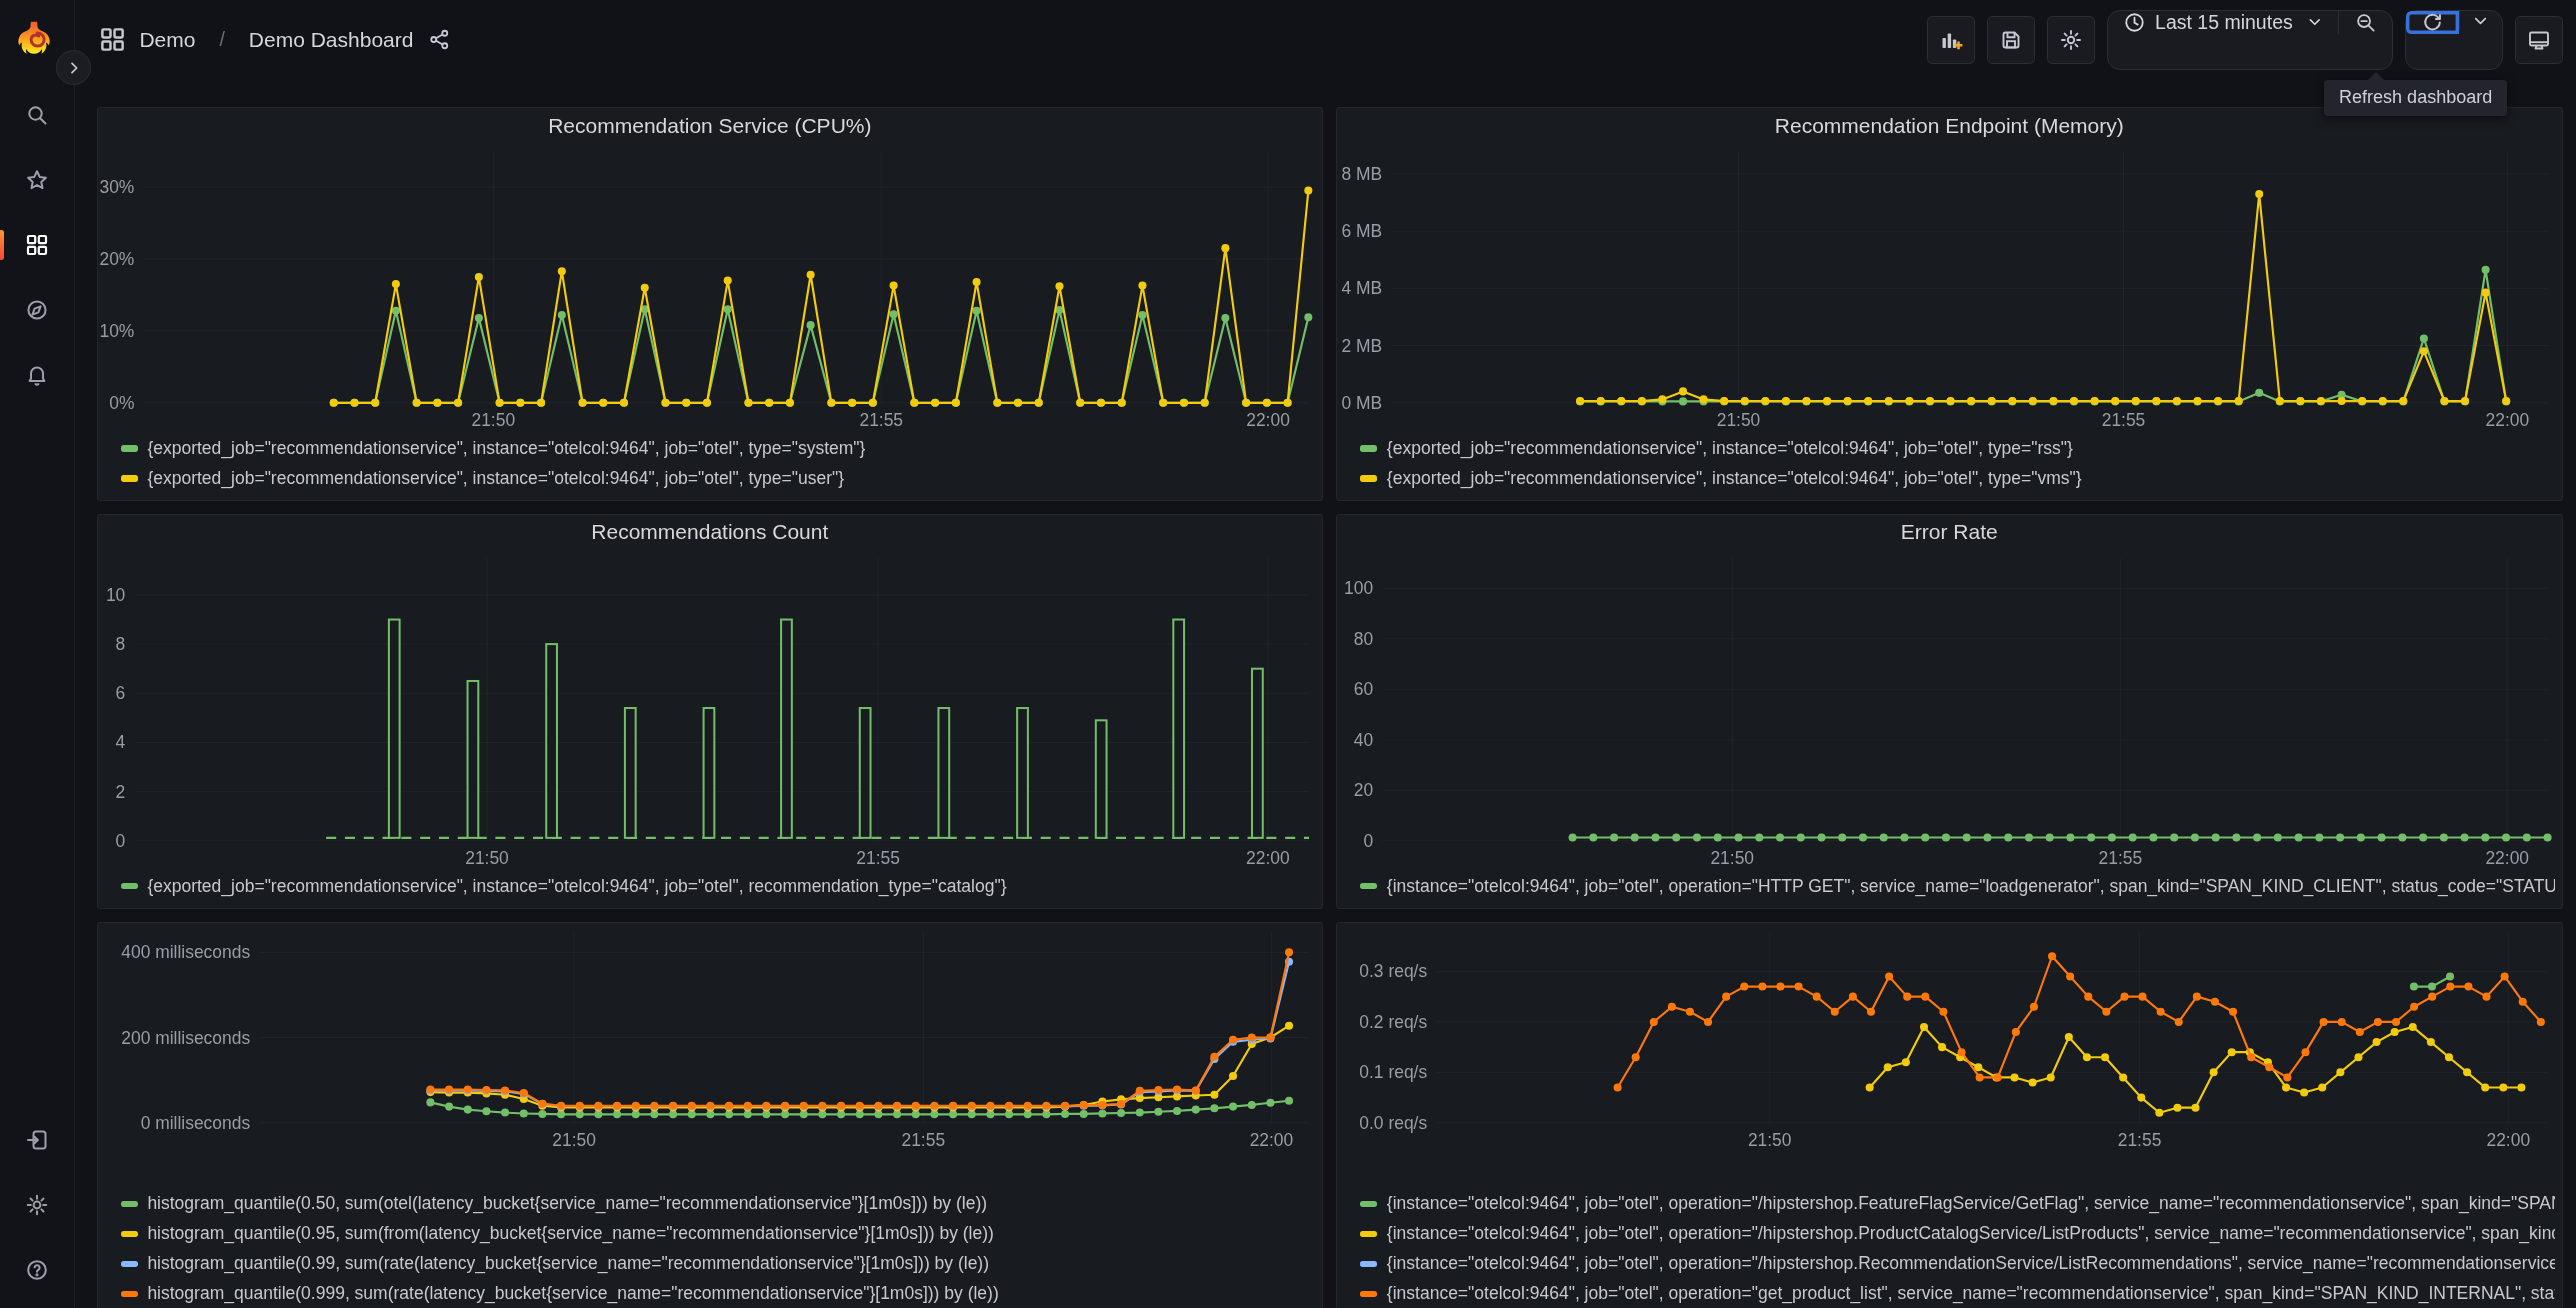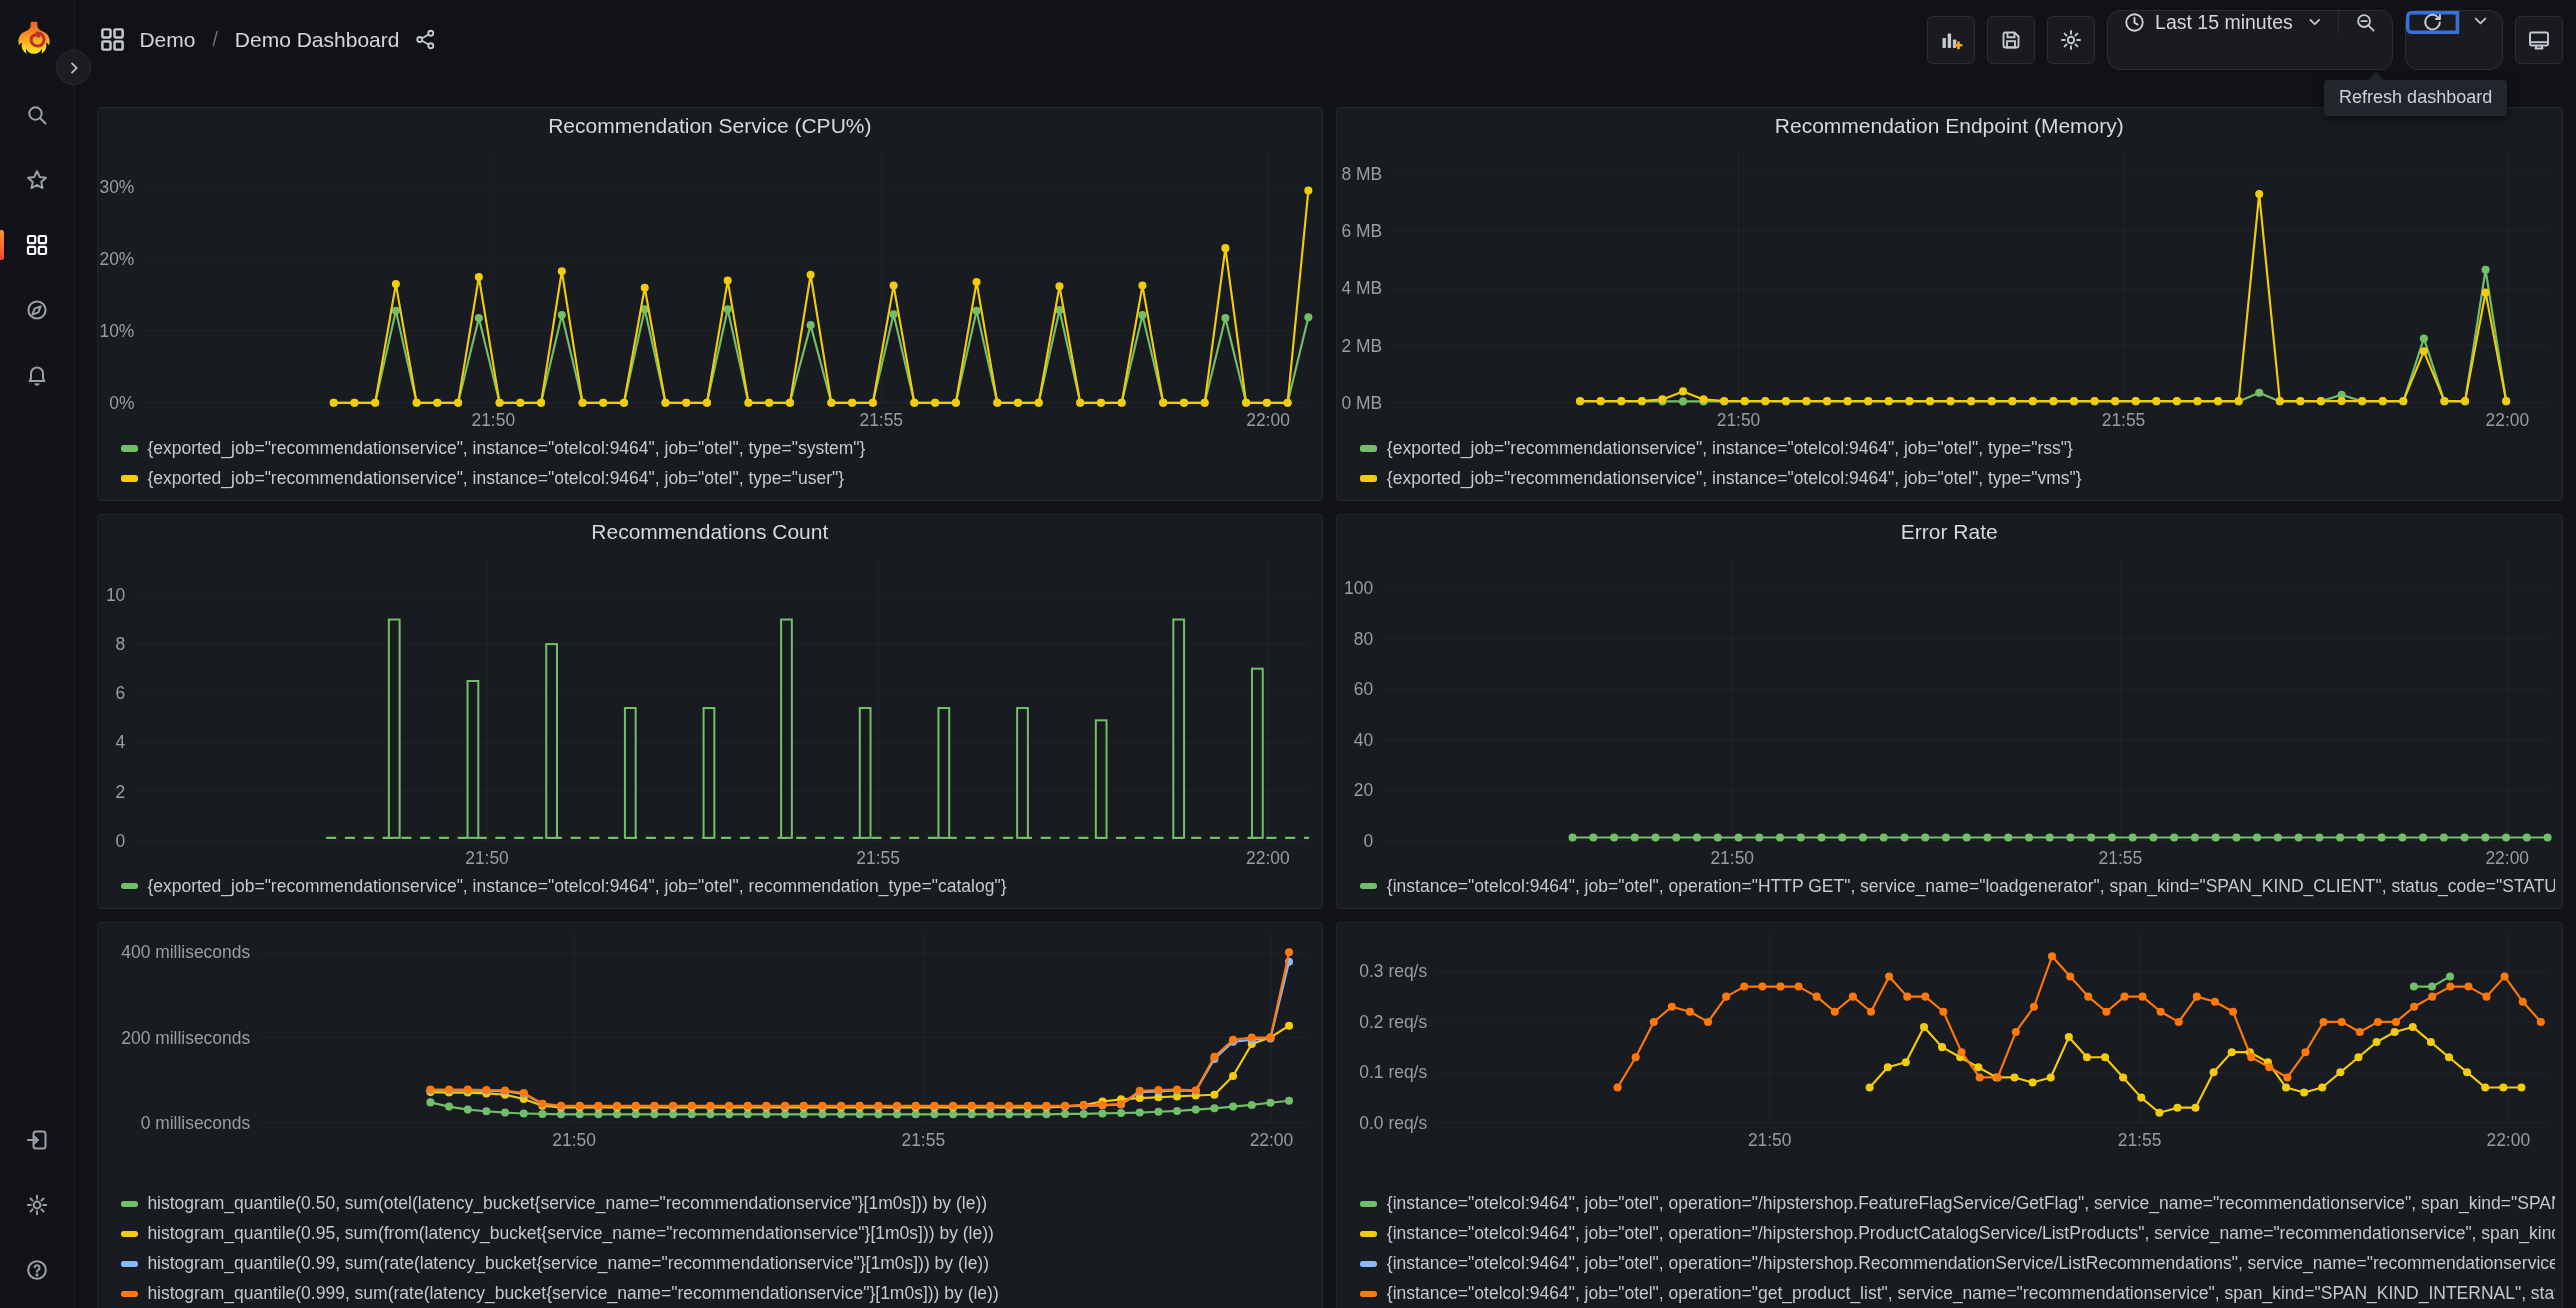--- a/index.html
+++ b/index.html
@@ -23,21 +23,21 @@
     border-radius:2.7px; background:linear-gradient(180deg,#FF9531,#F5473C); }
   .side-item svg { width:24px; height:24px; }
   .side-expand svg { width:16px; height:16px; }
 
   
   .main { flex:1; display:flex; flex-direction:column; min-width:0; }
   .topnav { height:79px; flex:0 0 79px; display:flex; align-items:center; padding:0 13.4px 0 24px;
     background:#111217; position:relative; }
   .crumb-icon { color:#c7c9d1; width:27px; height:27px; margin-right:13.4px; }
   .crumb-icon svg { width:27px; height:27px; }
-  .breadcrumb { display:flex; align-items:center; gap:17px; font-size:21px; color:#d5d6dc; }
+  .breadcrumb { display:flex; align-items:center; gap:24px; font-size:21px; color:#d5d6dc; }
   .crumb-sep { color:#6e7079; font-size:19.5px; }
   .share-icon { color:#c7c9d1; margin-left:14.8px; width:23px; height:23px; cursor:pointer; }
   .share-icon svg { width:23px; height:23px; }
 
   .toolbar { margin-left:auto; display:flex; align-items:center; gap:12px; }
   .tb-btn { height:48px; min-width:48px; border:0.7px solid #2c2e36; border-radius:5.4px; background:#191b21;
     display:flex; align-items:center; justify-content:center; color:#c7c9d1; cursor:pointer; }
   .tb-btn svg { width:24px; height:24px; }
   .tb-group { display:flex; align-items:flex-start; border:0.7px solid #2c2e36; border-radius:13px; background:#191b21; height:60px; }
   .tb-seg { display:flex; align-items:center; justify-content:center; color:#c7c9d1; padding:0 14.8px; cursor:pointer; }

